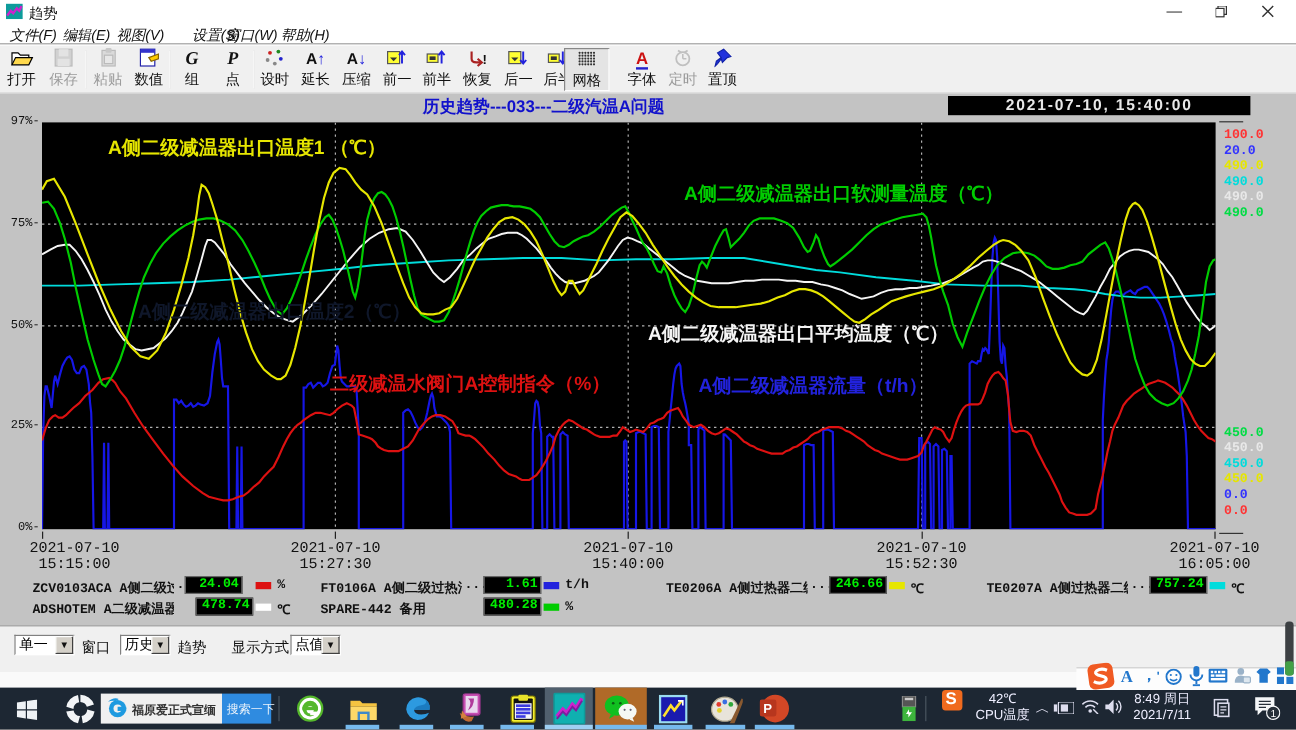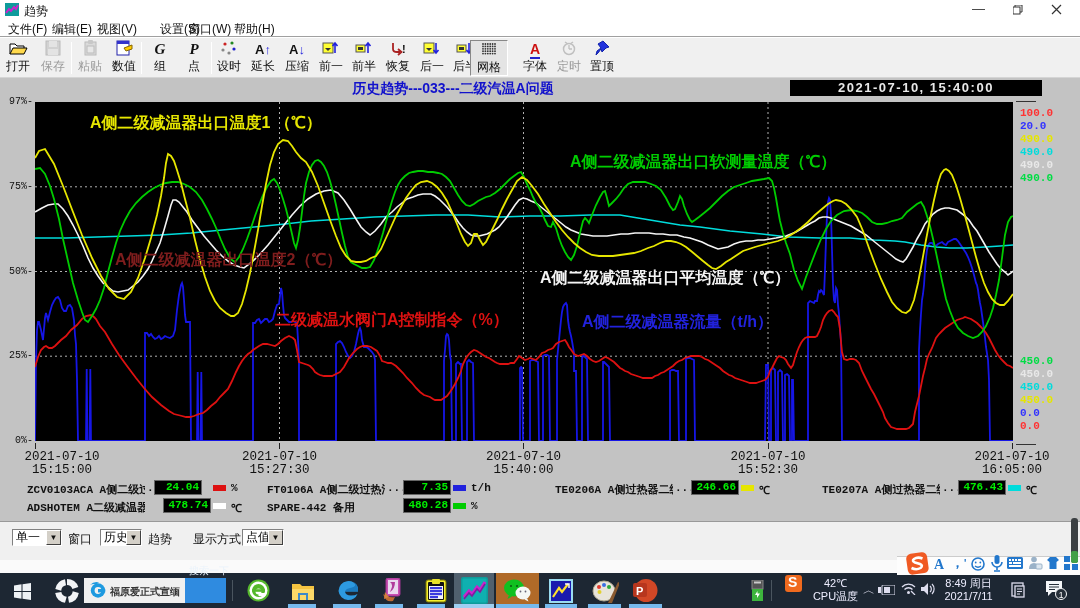--- a/index.html
+++ b/index.html
@@ -1,19 +1,19 @@
 <!DOCTYPE html>
 <html><head><meta charset="utf-8">
 <style>
 * { margin:0; padding:0; box-sizing:border-box; }
 body { width:1080px; height:608px; font-family:"Liberation Sans",sans-serif; position:relative; background:#fff; overflow:hidden; }
 .abs { position:absolute; }
 .titlebar { position:absolute; left:0; top:0; width:1080px; height:19px; background:#fff; }
 .menubar { position:absolute; left:0; top:19px; width:1080px; height:18px; background:#fff; border-bottom:1px solid #a0a0a0; font-size:12px; color:#111; }
-.menubar span { position:absolute; top:2px; }
+.menubar span { position:absolute; top:2px;font-style:italic; }
 .toolbar { position:absolute; left:0; top:38px; width:1080px; height:40px; background:#f0f0f0; border-bottom:1px solid #d5d5d5; }
 .tb { position:absolute; top:2px; width:38px; height:36px; text-align:center; }
 .tb.pressed { border:1px solid; border-color:#888 #fff #fff #888; background:#e4e4e4; }
 .tbi { height:17px; line-height:17px; }
 .tbl { font-size:12px; color:#111; line-height:14px; margin-top:2px;}
 .dis .tbl { color:#9a9a9a; }
 .dis svg, .dis span { filter:grayscale(1) opacity(0.55); }
 .tsep { position:absolute; top:4px; width:1px; height:32px; background:#c8c8c8; border-right:1px solid #fff; }
 .bicon { font-size:13px; font-weight:bold; }
 .panel { position:absolute; left:0; top:78px; width:1080px; height:443px; background:#c3c3c3; }
@@ -262,42 +262,42 @@
 <div style="position:absolute;left:279.0px;top:443px;width:1px;height:6px;background:#222"></div>
 <div class="xlab" style="left:229.5px;top:451px">2021-07-10<br>15:27:30</div>
 <div style="position:absolute;left:523.0px;top:443px;width:1px;height:6px;background:#222"></div>
 <div class="xlab" style="left:473.5px;top:451px">2021-07-10<br>15:40:00</div>
 <div style="position:absolute;left:767.5px;top:443px;width:1px;height:6px;background:#222"></div>
 <div class="xlab" style="left:718.0px;top:451px">2021-07-10<br>15:52:30</div>
 <div style="position:absolute;left:1011.5px;top:443px;width:1px;height:6px;background:#222"></div>
 <div class="xlab" style="left:962.0px;top:451px">2021-07-10<br>16:05:00</div>
 <div class="clab" style="left:90px;top:113px;color:#e6e600">A侧二级减温器出口温度1 （℃）</div>
 <div class="clab" style="left:570px;top:152px;color:#00cc00">A侧二级减温器出口软测量温度（℃）</div>
-<div class="clab" style="left:115px;top:250px;color:#7f1d1d">A侧二级减温器出口温度2（℃）</div>
+<div class="clab" style="left:115px;top:250px;color:#0f172a">A侧二级减温器出口温度2（℃）</div>
 <div class="clab" style="left:540px;top:268px;color:#f4f4f4">A侧二级减温器出口平均温度（℃）</div>
 <div class="clab" style="left:275px;top:310px;color:#dd1111">二级减温水阀门A控制指令（%）</div>
 <div class="clab" style="left:582px;top:312px;color:#2222dd">A侧二级减温器流量（t/h）</div>
 <div class="lg" style="left:27px;top:482px;width:118px;overflow:hidden;white-space:nowrap">ZCV0103ACA A侧二级过热</div>
 <div class="lg" style="left:147px;top:482px">...</div>
 <div class="lgv" style="left:154px;top:480px">24.04</div>
 <div class="lgsw" style="left:213px;top:485px;background:#dd1111"></div>
 <div class="lg" style="left:231px;top:482px">%</div>
 <div class="lg" style="left:267px;top:482px;width:118px;overflow:hidden;white-space:nowrap">FT0106A A侧二级过热汽减</div>
 <div class="lg" style="left:387px;top:482px">...</div>
-<div class="lgv" style="left:403px;top:480px">7.35</div>
+<div class="lgv" style="left:403px;top:480px">1.61</div>
 <div class="lgsw" style="left:453px;top:485px;background:#2222dd"></div>
 <div class="lg" style="left:471px;top:482px">t/h</div>
 <div class="lg" style="left:555px;top:482px;width:118px;overflow:hidden;white-space:nowrap">TE0206A A侧过热器二级减</div>
 <div class="lg" style="left:675px;top:482px">...</div>
 <div class="lgv" style="left:691px;top:480px">246.66</div>
 <div class="lgsw" style="left:741px;top:485px;background:#e6e600"></div>
 <div class="lg" style="left:759px;top:482px">℃</div>
 <div class="lg" style="left:822px;top:482px;width:118px;overflow:hidden;white-space:nowrap">TE0207A A侧过热器二级减</div>
 <div class="lg" style="left:942px;top:482px">...</div>
-<div class="lgv" style="left:958px;top:480px">476.43</div>
+<div class="lgv" style="left:958px;top:480px">757.24</div>
 <div class="lgsw" style="left:1008px;top:485px;background:#00dcdc"></div>
 <div class="lg" style="left:1026px;top:482px">℃</div>
 <div class="lg" style="left:27px;top:500px;width:118px;overflow:hidden;white-space:nowrap">ADSHOTEM A二级减温器后温度</div>
 <div class="lgv" style="left:163px;top:498px">478.74</div>
 <div class="lgsw" style="left:213px;top:503px;background:#ffffff"></div>
 <div class="lg" style="left:231px;top:500px">℃</div>
 <div class="lg" style="left:267px;top:500px;width:118px;overflow:hidden;white-space:nowrap">SPARE-442 备用</div>
 <div class="lgv" style="left:403px;top:498px">480.28</div>
 <div class="lgsw" style="left:453px;top:503px;background:#00cc00"></div>
 <div class="lg" style="left:471px;top:500px">%</div>
@@ -325,21 +325,21 @@
 <div class="abs" style="left:84px;top:578px;width:101px;height:25px;background:#f0f0f0"></div>
 <svg class="abs" style="left:88px;top:580px" width="20" height="20" viewBox="0 0 20 20">
     <circle cx="10" cy="10.5" r="7.2" fill="#1e9ae0"></circle>
     <circle cx="10" cy="10.5" r="3.4" fill="#f0f0f0"></circle>
     <path d="M10 9 h7.2 v3.2 L10 12.6 Z" fill="#1e9ae0"></path>
     <path d="M2.8 12.5 q7 3.5 14.4 -0.5 q-6 6.5 -14.4 0.5" fill="#1e9ae0"></path>
     <path d="M2 5 q4 -4.2 9 -2.6 l-2.5 1.8 q-4 -0.6 -6.5 0.8" fill="#1e9ae0"></path>
   </svg>
 <div class="abs" style="left:110px;top:585px;font-size:10px;color:#333;font-weight:bold;width:74px;overflow:hidden;white-space:nowrap">福原爱正式宣缅</div>
 <div class="abs" style="left:185px;top:578px;width:41px;height:25px;background:#2f8be0"></div>
-<div class="abs" style="left:189px;top:564px;font-size:10px;color:#eaf3fb">搜索一下</div>
+<div class="abs" style="left:189px;top:584px;font-size:10px;color:#eaf3fb">搜索一下</div>
 <div class="abs" style="left:232px;top:580px;width:1px;height:21px;background:#4a555f"></div>
 <svg class="abs" style="left:247px;top:579px" width="23" height="23" viewBox="0 0 23 23">
     <circle cx="11.5" cy="11.5" r="11" fill="#55b82c"></circle>
     <circle cx="11.5" cy="11.5" r="9" fill="#fff"></circle>
     <circle cx="11.5" cy="11.5" r="6.5" fill="#55b82c"></circle>
     <circle cx="11.5" cy="12.5" r="3" fill="#fff"></circle>
     <rect x="5" y="10.2" width="13" height="2.6" fill="#55b82c"></rect>
     <rect x="11.5" y="14" width="7" height="3" fill="#fff"></rect>
   </svg>
 <svg class="abs" style="left:291px;top:581px" width="24" height="20" viewBox="0 0 24 20">

